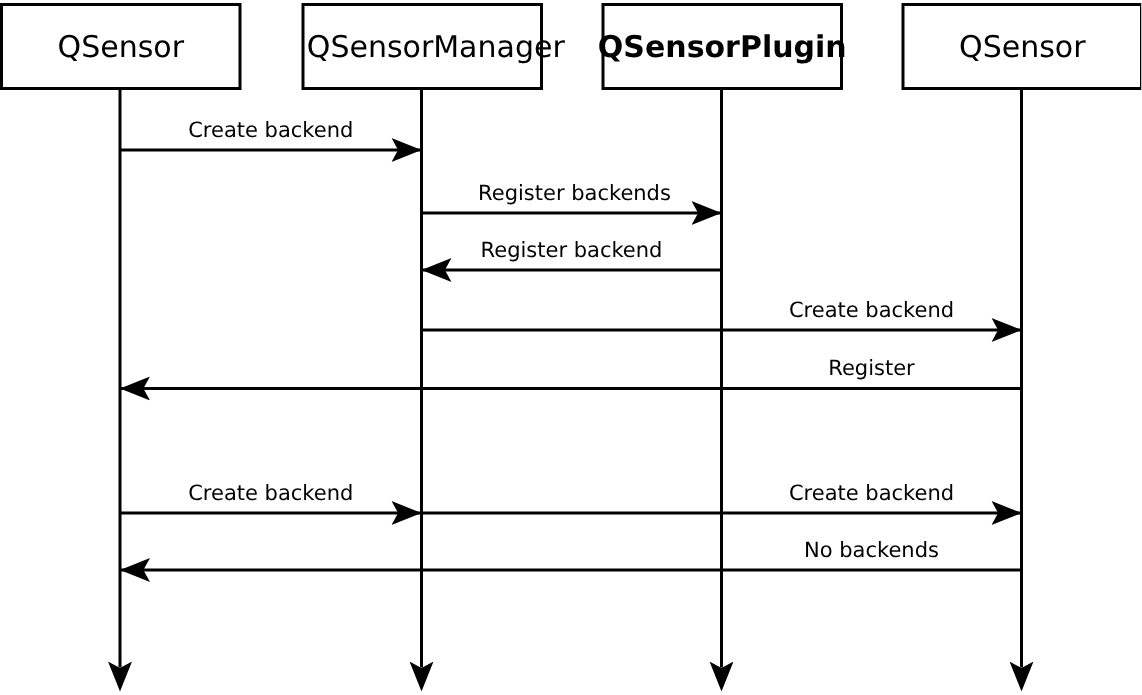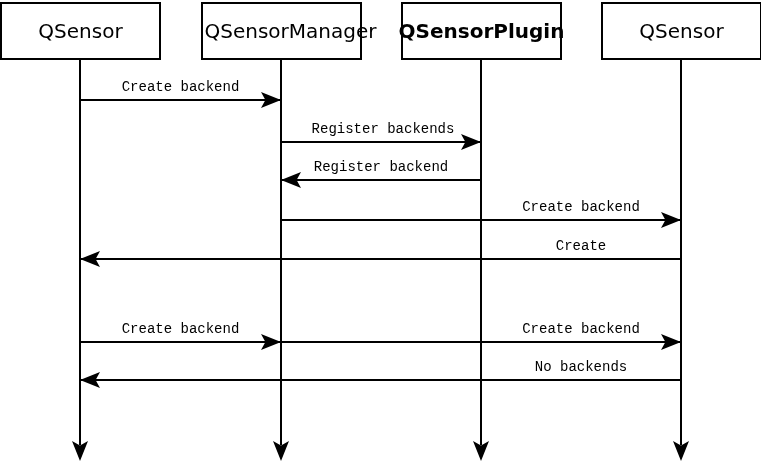--- a/index.html
+++ b/index.html
@@ -41,21 +41,20 @@
     background: var(--stroke, #000);
   }
   .msg-label {
     position: absolute;
     transform: translateX(-50%);
     font-size: 14px;
     line-height: 17px;
     height: 17px;
     white-space: nowrap;
     color: var(--stroke, #000);
-    font-family: Liberation Mono, monospace;
   }
   .arrowhead {
     position: absolute;
     background: var(--stroke, #000);
   }
   .arrow-right {
     width: 20px; height: 16px;
     clip-path: polygon(0 0, 22% 50%, 0 100%, 100% 50%);
   }
   .arrow-left {
@@ -98,21 +97,21 @@
     <div class="arrowhead arrow-right" style="top: 134px; left: 461px;"></div>
     <div class="msg-label" style="left: 383px; top: 121px;">Register backends</div>
     <div class="msg-line" style="left: 281px; width: 200px; top: 179px;"></div>
     <div class="arrowhead arrow-left" style="top: 172px; left: 281px;"></div>
     <div class="msg-label" style="left: 381px; top: 159px;">Register backend</div>
     <div class="msg-line" style="left: 281px; width: 400px; top: 219px;"></div>
     <div class="arrowhead arrow-right" style="top: 212px; left: 661px;"></div>
     <div class="msg-label" style="left: 581px; top: 199px;">Create backend</div>
     <div class="msg-line" style="left: 80px; width: 601px; top: 258px;"></div>
     <div class="arrowhead arrow-left" style="top: 251px; left: 80px;"></div>
-    <div class="msg-label" style="left: 581px; top: 238px;">Create</div>
+    <div class="msg-label" style="left: 581px; top: 238px;">Register</div>
     <div class="msg-line" style="left: 80px; width: 201px; top: 341px;"></div>
     <div class="arrowhead arrow-right" style="top: 334px; left: 261px;"></div>
     <div class="msg-label" style="left: 180.5px; top: 321px;">Create backend</div>
     <div class="msg-line" style="left: 281px; width: 400px; top: 341px;"></div>
     <div class="arrowhead arrow-right" style="top: 334px; left: 661px;"></div>
     <div class="msg-label" style="left: 581px; top: 321px;">Create backend</div>
     <div class="msg-line" style="left: 80px; width: 601px; top: 379px;"></div>
     <div class="arrowhead arrow-left" style="top: 372px; left: 80px;"></div>
     <div class="msg-label" style="left: 581px; top: 359px;">No backends</div>
   </div>

